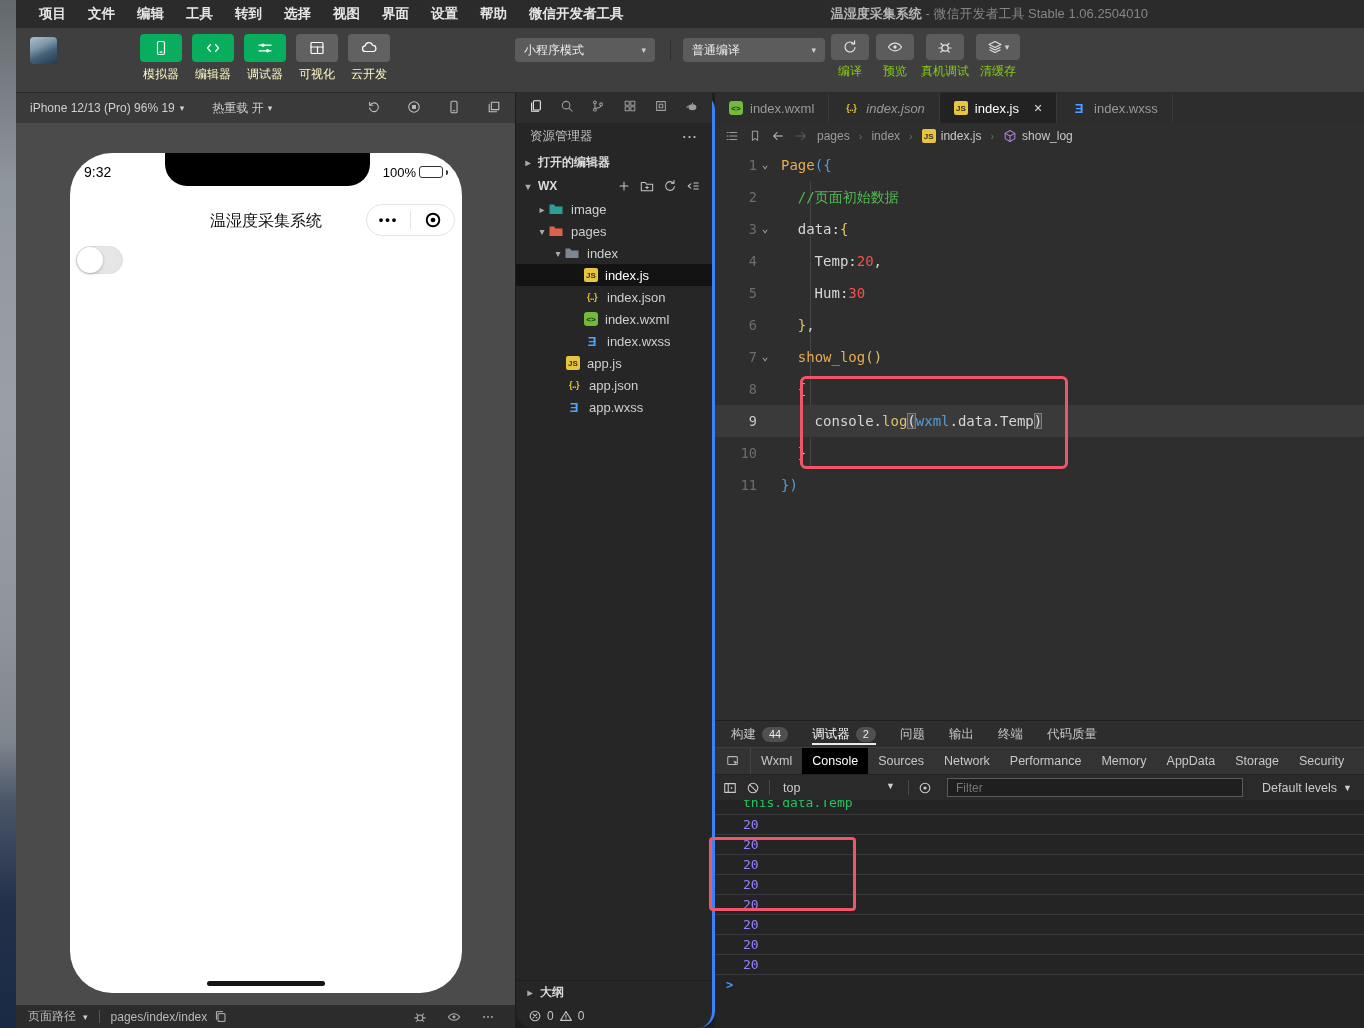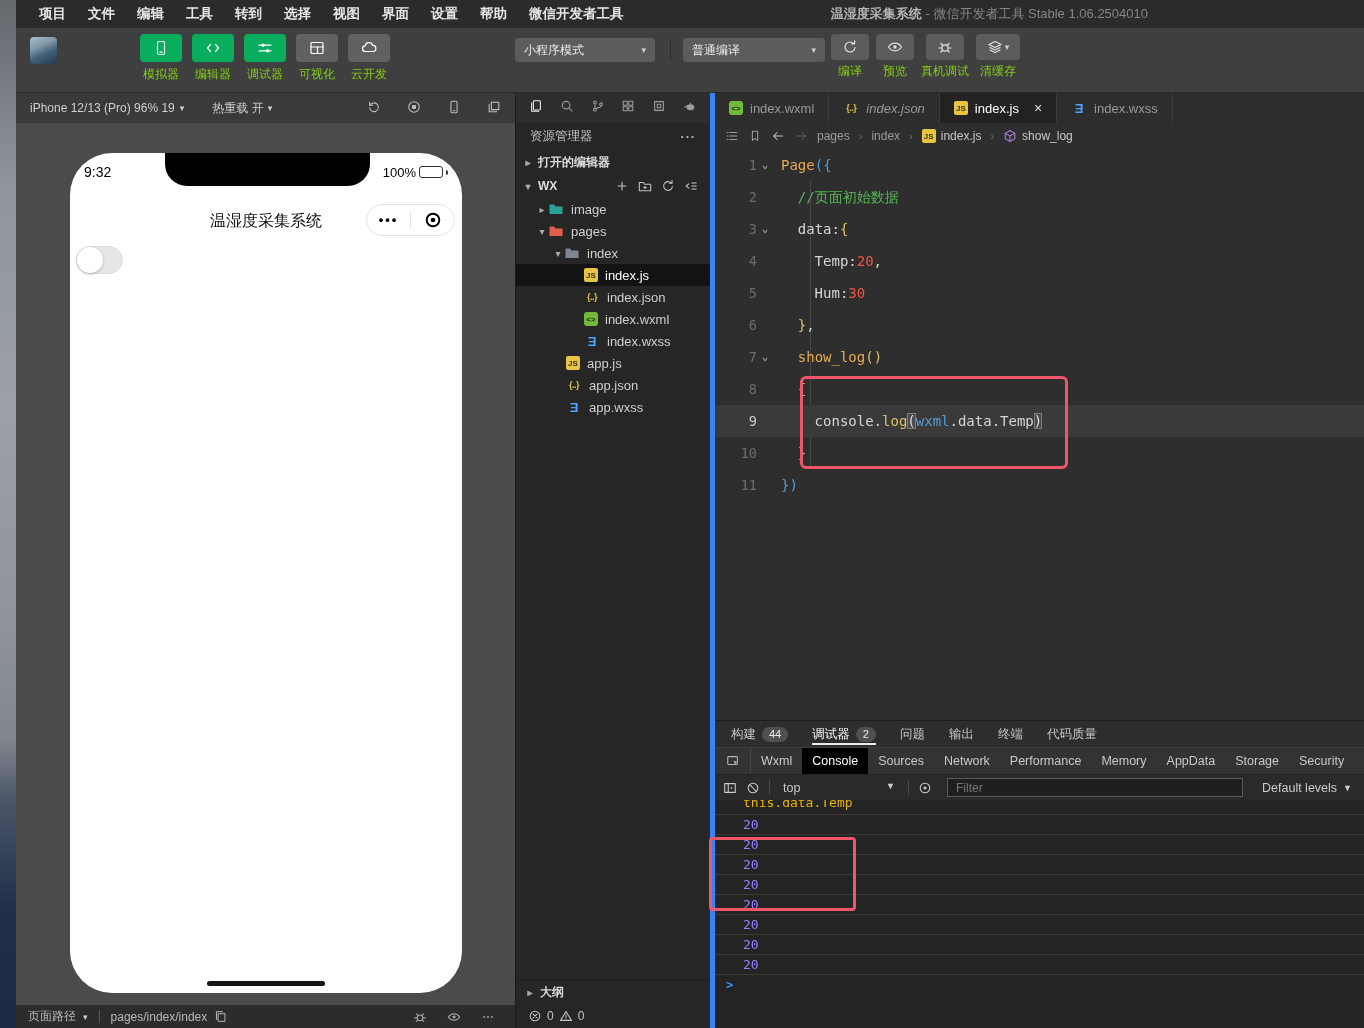--- a/index.html
+++ b/index.html
@@ -21,21 +21,21 @@
 
   
   .toolbar { height:64px; background:#3f3f3f; position:relative; flex:none; }
   .avatar { position:absolute; left:14px; top:9px; width:27px; height:27px; border-radius:4px;
     background:linear-gradient(155deg,#aebfcd 0%,#7f97a8 35%,#45617a 60%,#23384c 100%); }
   .nav-group { position:absolute; left:122px; top:6px; display:flex; gap:6px; }
   .nav-btn { width:46px; display:flex; flex-direction:column; align-items:center; cursor:pointer; }
   .nav-btn .btn-ico { width:42px; height:28px; border-radius:4px; display:flex; align-items:center; justify-content:center; color:#fff; }
   .nav-btn.active .btn-ico { background:#08ad5d; }
   .nav-btn.inactive .btn-ico { background:#616161; }
-  .nav-btn .lbl { margin-top:4px; font-size:12px; color:#84cc16; white-space:nowrap; }
+  .nav-btn .lbl { margin-top:4px; font-size:12px; color:#fef9c3; white-space:nowrap; }
   .select { position:absolute; top:10px; height:24px; background:#5c5c5c; border-radius:4px; color:#ececec;
     font-size:12px; display:flex; align-items:center; justify-content:space-between; padding:0 9px; cursor:pointer; }
   .sel-mode { left:499px; width:140px; }
   .sel-compile { left:667px; width:142px; }
   .caret { font-size:9px; color:#cfcfcf; }
   .tb-sep { position:absolute; left:654px; top:12px; width:1px; height:20px; background:#2e2e2e; }
   .action-group { position:absolute; left:815px; top:6px; display:flex; }
   .action { display:flex; flex-direction:column; align-items:center; margin-right:7px; cursor:pointer; }
   .action .a-ico { width:38px; height:26px; border-radius:4px; background:#5c5c5c; display:flex; align-items:center; justify-content:center; color:#e0e0e0; gap:2px; }
   .action .lbl { margin-top:3px; font-size:12px; color:#84cc16; white-space:nowrap; }
@@ -65,22 +65,22 @@
   .caps-div { width:1px; height:18px; background:#e4e4e4; }
   .caps-dots { letter-spacing:2px; font-size:13px; font-weight:bold; line-height:0; }
   .toggle { position:absolute; left:6px; top:93px; width:47px; height:28px; border-radius:14px; background:#e6e6e6; border:1px solid #dedede; }
   .knob { position:absolute; left:0px; top:0px; width:26px; height:26px; border-radius:50%; background:#fff; box-shadow:0 1px 3px rgba(0,0,0,.25); }
   .home-bar { position:absolute; bottom:7px; left:50%; transform:translateX(-50%); width:118px; height:5px; border-radius:3px; background:#151515; }
   .sim-status { height:23px; flex:none; background:#2c2c2c; display:flex; align-items:center; padding:0 12px; font-size:12px; color:#b9b9b9; gap:7px; }
   .ss-sep { width:1px; height:13px; background:#555; margin:0 4px; }
   .ss-right { margin-left:auto; display:flex; gap:20px; align-items:center; color:#a8a8a8; padding-right:8px; }
 
   
-  .explorer-col { width:200px; flex:none; background:#262626; border-left:1px solid #1c1c1c; border-right:5px solid #3b82f6;
-    display:flex; flex-direction:column; color:#cccccc; }
+  .explorer-col { width:200px; flex:none; background:#262626; border-left:1px solid #1c1c1c; border-right:3px solid #3b82f6;
+    display:flex; flex-direction:column; color:#cccccc;border-radius:17px; }
   .activity-row { height:30px; flex:none; display:flex; align-items:center; justify-content:space-between; padding:0 13px; background:#2d2d2d; color:#9d9d9d; }
   .activity-row .act.active { color:#f0f0f0; }
   .exp-title-row { height:27px; flex:none; display:flex; align-items:center; justify-content:space-between; padding:0 14px 0 14px; font-size:12.5px; color:#c2c2c2; }
   .exp-more { color:#bbb; letter-spacing:1px; font-weight:bold; cursor:pointer; }
   .section-row { height:24px; flex:none; display:flex; align-items:center; padding:0 6px; font-size:12px; font-weight:bold; color:#dcdcdc; gap:4px; }
   .tw { color:#aaa; font-size:10px; width:12px; text-align:center; flex:none; }
   .wx-icons { margin-left:auto; display:flex; gap:9px; color:#c5c5c5; padding-right:6px; }
   .tree { flex:1; overflow:hidden; font-size:13px; }
   .tree-row { height:22px; display:flex; align-items:center; cursor:pointer; color:#cfcfcf; }
   .tree-row.selected { background:#131313; color:#ffffff; }
@@ -136,21 +136,21 @@
   .dt-inspect { width:36px; display:flex; align-items:center; justify-content:center; border-right:1px solid #444; color:#b5b5b5; cursor:pointer; }
   .dt-tab { padding:0 10px; display:flex; align-items:center; cursor:pointer; white-space:nowrap; }
   .dt-tab.active { background:#000; color:#fff; }
   .console-toolbar { height:26px; flex:none; display:flex; align-items:center; background:#2a2a2a; border-top:1px solid #232323; padding:0 8px; font-size:12.5px; color:#cbcbcb; gap:9px; }
   .ct-sep { width:1px; height:15px; background:#4a4a4a; }
   .ct-top { width:120px; display:flex; align-items:flex-start; justify-content:space-between; padding:0 4px; cursor:pointer;gap:33px; }
   .filter-input { flex:1; height:19px; background:#1f1f1f; border:1px solid #5a5a5a; color:#cccccc; font-size:12px; padding:0 8px; margin:0 10px 0 6px; outline:none; font-family:"Liberation Sans",sans-serif; }
   .levels { display:flex; align-items:center; gap:6px; padding-right:4px; cursor:pointer; white-space:nowrap; }
   .console-rows { flex:1; background:#242424; font-family:"DejaVu Sans Mono", monospace; font-size:13px; position:relative; }
   .c-row { height:20px; line-height:20px; padding-left:28px; border-bottom:1px solid #3a3a3a; color:#9980ff; }
-  .c-row.expr { height:15px; line-height:15px; overflow:hidden; color:#eab308; }
+  .c-row.expr { height:15px; line-height:15px; overflow:hidden; color:#22c55e; }
   .c-row.expr .cut { display:inline-block; transform:translateY(-5px); }
   .c-prompt { height:20px; display:flex; align-items:center; padding-left:11px; color:#3b99fc; font-weight:bold; font-size:12px; }
   .console-annot { left:-6px; top:37px; width:147px; height:74px; border-radius:4px; }
 
   .ico { display:inline-flex; width:16px; height:16px; flex:none; }
   .ico svg { width:100%; height:100%; fill:none; stroke:currentColor; stroke-width:1.2; stroke-linecap:round; stroke-linejoin:round; }
   .ico.s14 { width:14px; height:14px; } .ico.s13 { width:13px; height:13px; } .ico.s18 { width:18px; height:18px; }
 </style>
 </head>
 <body>

